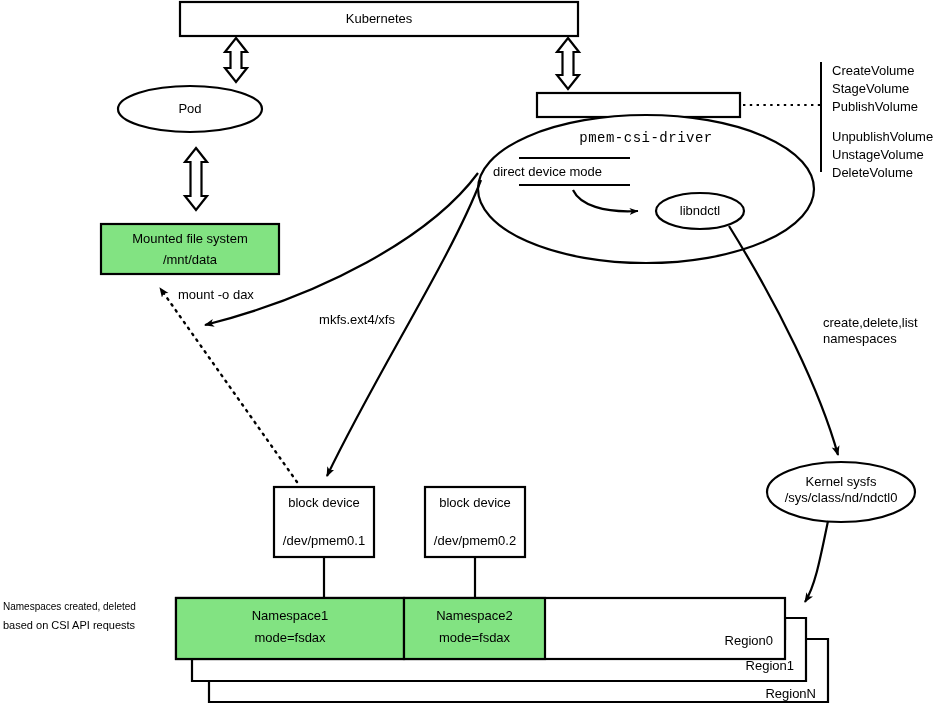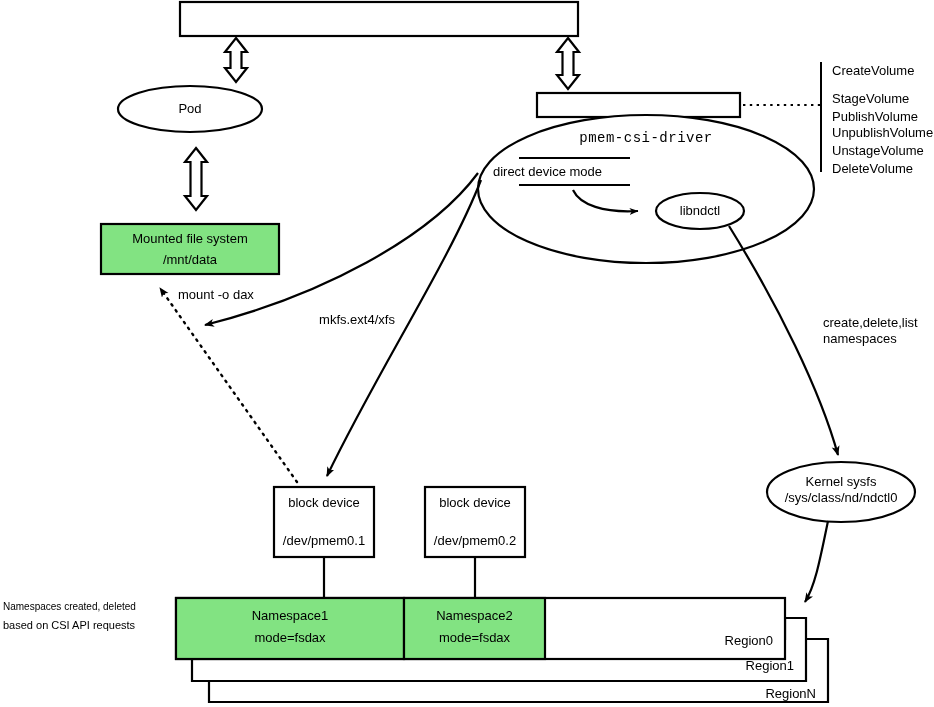--- a/index.html
+++ b/index.html
@@ -101,20 +101,21 @@
 
     <rect x="404" y="598" width="141" height="61" fill="#82e382" stroke="#000000" stroke-width="2.2"></rect>
 
     <rect x="274" y="487" width="100" height="70" fill="#ffffff" stroke="#000000" stroke-width="2.2"></rect>
     <rect x="425" y="487" width="100" height="70" fill="#ffffff" stroke="#000000" stroke-width="2.2"></rect>
 
     <line x1="324" y1="557" x2="324" y2="598" stroke="#000000" stroke-width="2.2"></line>
     <line x1="475" y1="557" x2="475" y2="598" stroke="#000000" stroke-width="2.2"></line>
   </svg>
 
+  <div class="lbl" style="left:180px; top:11px; width:398px;">Kubernetes</div>
 
   <div class="lbl" style="left:118px; top:101px; width:144px;">Pod</div>
 
 
   <div class="lbl mono" style="left:546px; top:130px; width:200px; font-size:14px;">pmem-csi-driver</div>
 
   <div class="lbl" style="left:492px; top:164px; width:111px;">direct device mode</div>
 
   <div class="lbl" style="left:656px; top:203px; width:88px;">libndctl</div>
 
@@ -144,21 +145,21 @@
   <div class="lbl" style="left:404px; top:630px; width:141px;">mode=fsdax</div>
 
   <div class="lbl" style="left:663px; top:633px; width:110px; text-align:right;">Region0</div>
   <div class="lbl" style="left:684px; top:658px; width:110px; text-align:right;">Region1</div>
   <div class="lbl" style="left:706px; top:686px; width:110px; text-align:right;">RegionN</div>
 
   <div class="lbl" style="left:3px; top:599px; width:172px; text-align:left; font-size:10px;">Namespaces created, deleted</div>
   <div class="lbl" style="left:3px; top:617px; width:190px; text-align:left; font-size:11px;">based on CSI API requests</div>
 
   <div style="position:absolute; left:832px; top:63px; width:102px;">
-    <div class="lbl left" style="position:static; margin-bottom:12px;">CreateVolume</div>
+    <div class="lbl left" style="position:static; margin-bottom:2px;">CreateVolume</div>
     <div class="lbl left" style="position:static; margin-bottom:2px;">StageVolume</div>
-    <div class="lbl left" style="position:static; margin-bottom:0;">PublishVolume</div>
+    <div class="lbl left" style="position:static; margin-bottom:14px;">PublishVolume</div>
     <div class="lbl left" style="position:static; margin-bottom:2px;">UnpublishVolume</div>
     <div class="lbl left" style="position:static; margin-bottom:2px;">UnstageVolume</div>
     <div class="lbl left" style="position:static;">DeleteVolume</div>
   </div>
 
 </div>
 
 </body></html>

